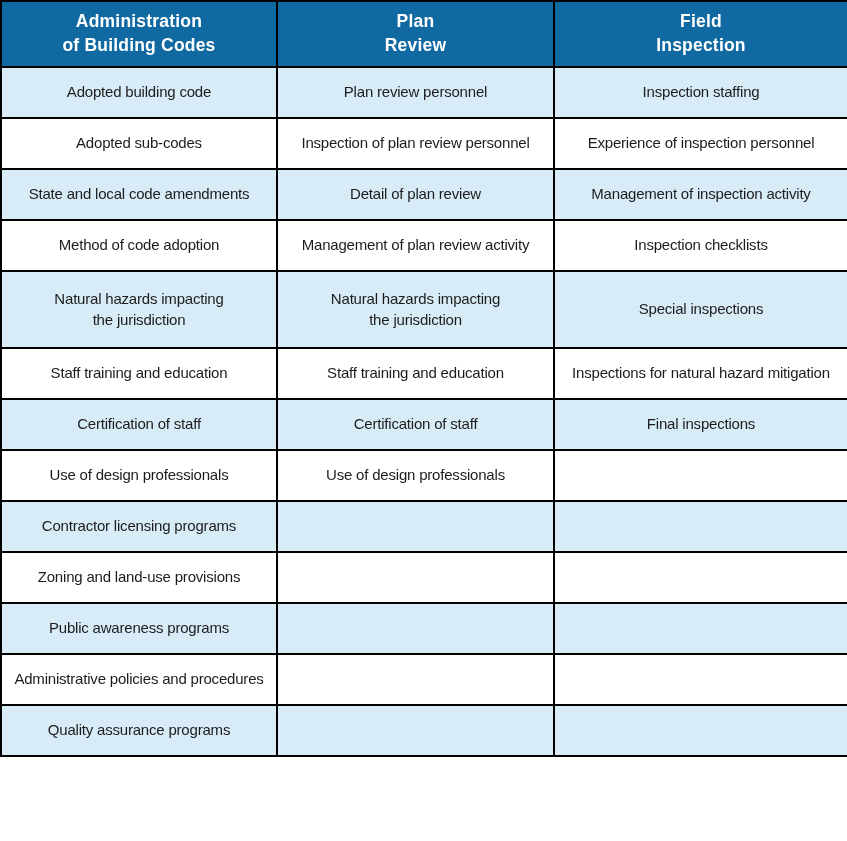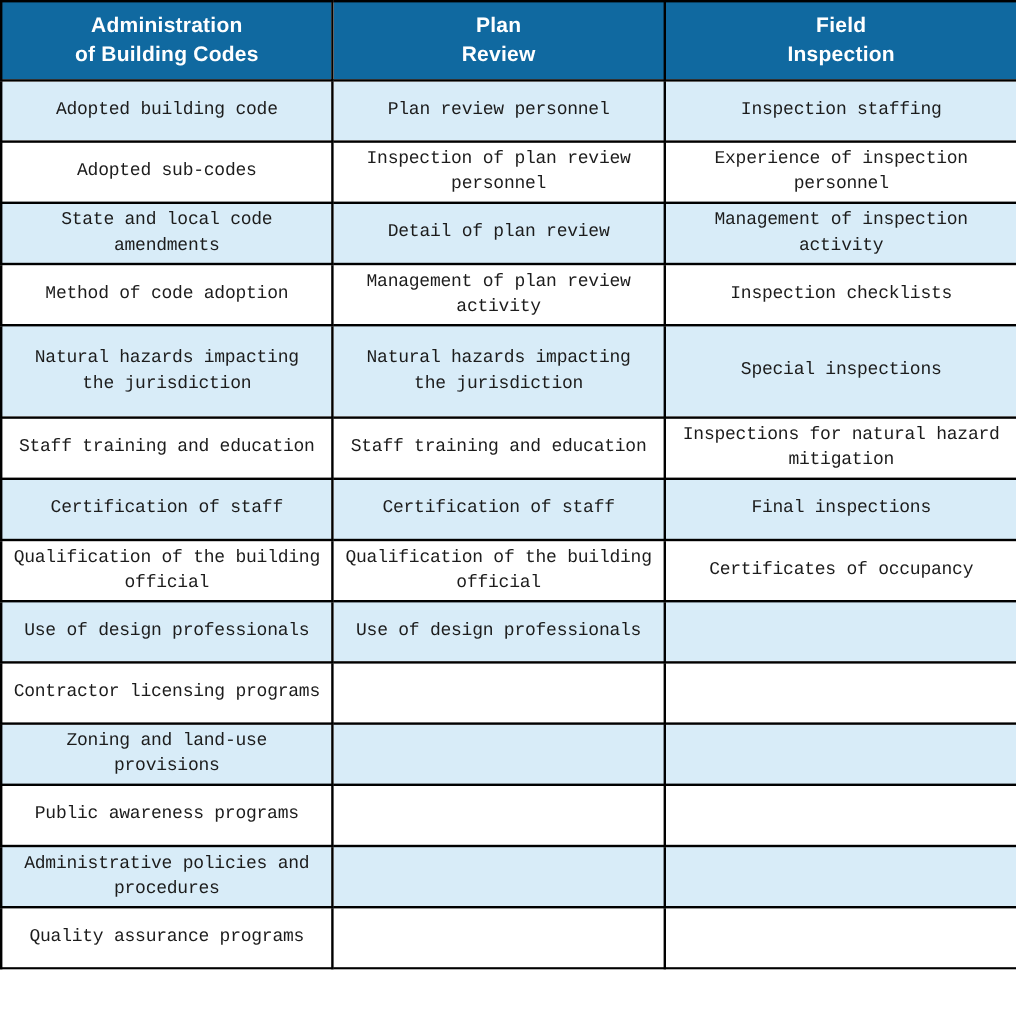--- a/index.html
+++ b/index.html
@@ -35,21 +35,20 @@
     line-height:1.35;
     height:60px;
     letter-spacing:0.2px;
   }
   tbody td{
     font-size:15px;
     color:var(--body-text);
     height:45px;
     line-height:1.35;
     letter-spacing:-0.2px;
-    font-family:Liberation Mono, monospace;
   }
   tbody tr:nth-child(odd) td{background:var(--alt-row);}
   tbody tr:nth-child(even) td{background:#ffffff;}
   tbody tr:nth-child(5) td{height:71px;}
 </style>
 </head>
 <body>
 
 <div class="wrap">
   <table>
@@ -100,25 +99,20 @@
         <td>Staff training and education</td>
         <td>Staff training and education</td>
         <td>Inspections for natural hazard mitigation</td>
       </tr>
       <tr>
         <td>Certification of staff</td>
         <td>Certification of staff</td>
         <td>Final inspections</td>
       </tr>
       <tr>
-        <td>Qualification of the building official</td>
-        <td>Qualification of the building official</td>
-        <td>Certificates of occupancy</td>
-      </tr>
-      <tr>
         <td>Use of design professionals</td>
         <td>Use of design professionals</td>
         <td></td>
       </tr>
       <tr>
         <td>Contractor licensing programs</td>
         <td></td>
         <td></td>
       </tr>
       <tr>

